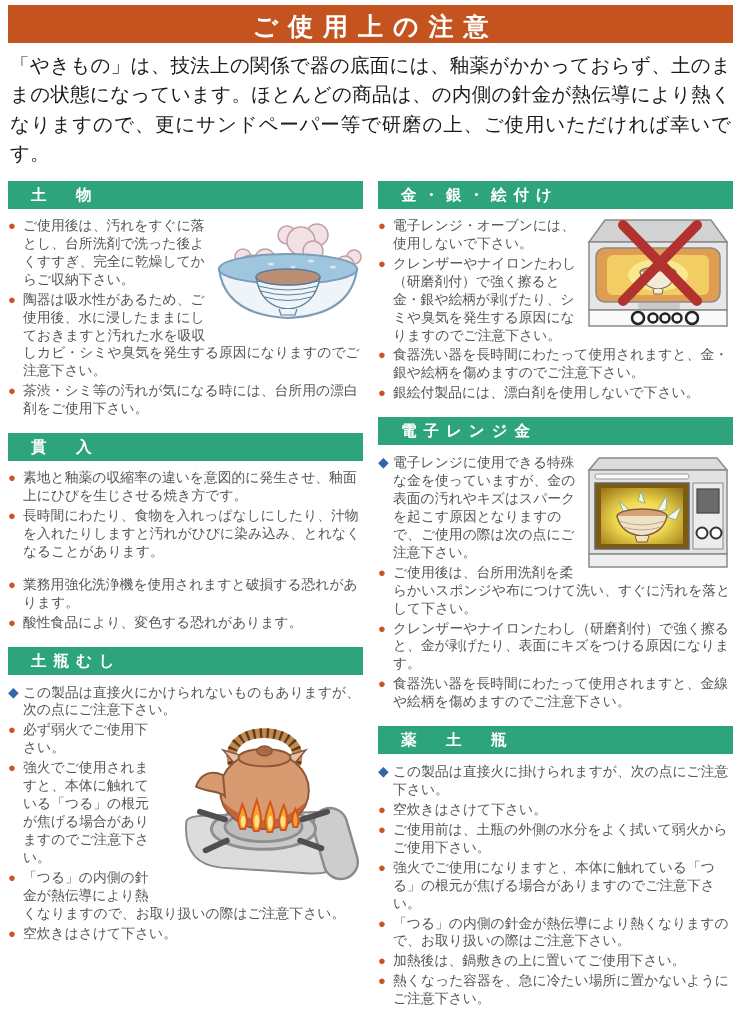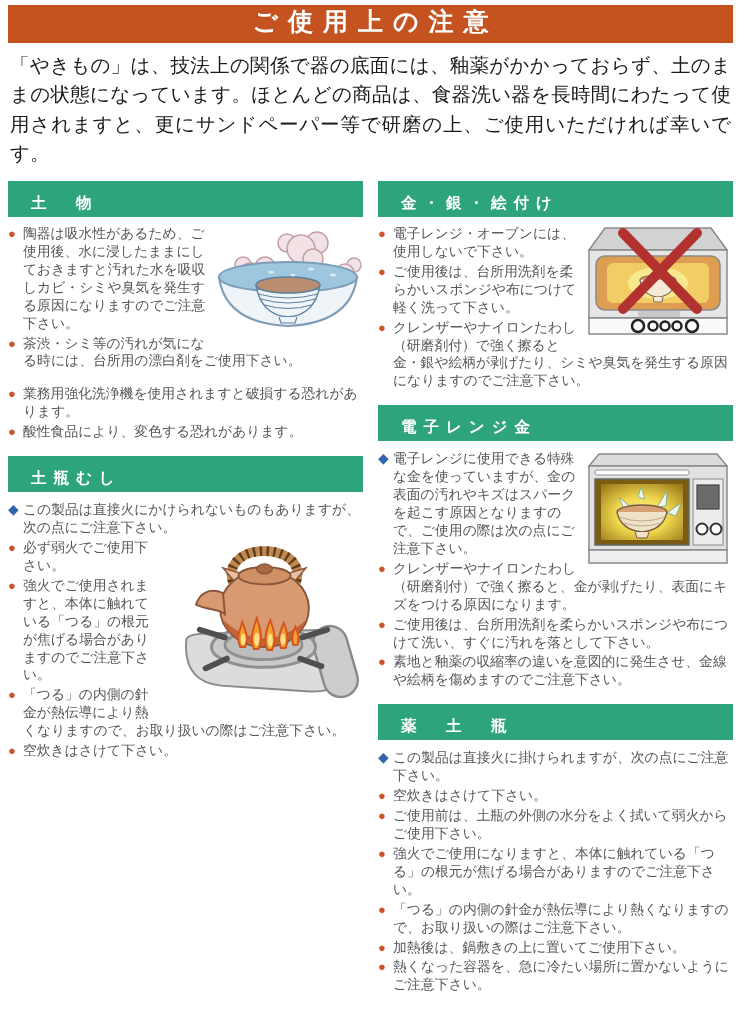--- a/index.html
+++ b/index.html
@@ -1,45 +1,45 @@
 <!DOCTYPE html>
 <html><head>
 <meta charset="utf-8">
 <style>
   html,body{margin:0;padding:0;background:#fff;}
   .page{width:741px;height:1024px;background:#fff;overflow:hidden;
         font-family:"Liberation Sans","DejaVu Sans",sans-serif;position:relative;}
   .main-header{margin:5px 8px 0;height:38px;background:#c4531f;
-        display:flex;align-items:flex-start;justify-content:center;}
+        display:flex;align-items:flex-end;justify-content:center;}
   .main-header span{color:#fff;font-size:25px;font-weight:bold;letter-spacing:10px;padding-left:10px;}
   .intro{margin:8px 10px 0;font-family:"Liberation Serif","DejaVu Serif",serif;
         font-size:19.5px;line-height:1.5;color:#1b1b1b;text-align:justify;}
   .cols{display:flex;gap:15px;margin:13px 8px 0;}
   .col{width:355px;flex:0 0 355px;}
   .sec{margin-bottom:13px;}
   .sec-h{background:#2ea47c;color:#fff;font-weight:bold;font-size:15.5px;
-        letter-spacing:7px;padding:12px 0 3px 23px;}
+        letter-spacing:7px;padding:4px 0 3px 23px;}
   .sec-body{display:flow-root;margin-top:8px;font-size:13.8px;line-height:1.3;color:#54575a;}
   .item{padding-left:15px;text-indent:-15px;margin-bottom:2px;}
   .mk{display:inline-block;width:15px;text-indent:0;vertical-align:baseline;}
   .mk.circle{color:#ce5227;font-size:13px;}
   .mk.diamond{color:#3465ac;font-size:14px;}
   .fig{float:right;margin:0 0 3px 6px;}
   .fig svg{display:block;}
 </style>
 </head>
 <body>
 
 <div class="page">
 
   <div class="main-header">
     <span>ご使用上の注意</span>
   </div>
 
-  <p class="intro">「やきもの」は、技法上の関係で器の底面には、釉薬がかかっておらず、土のままの状態になっています。ほとんどの商品は、食器洗い器を長時間にわたって使用されますと、更にサンドペーパー等で研磨の上、ご使用いただければ幸いです。</p>
+  <p class="intro">「やきもの」は、技法上の関係で器の底面には、釉薬がかかっておらず、土のままの状態になっています。ほとんどの商品は、の内側の針金が熱伝導により熱くなりますので、更にサンドペーパー等で研磨の上、ご使用いただければ幸いです。</p>
 
   <div class="cols">
 
     <div class="col">
 
       <section class="sec">
         <div class="sec-h"><span>土　物</span></div>
         <div class="sec-body">
 
             <span class="fig">
@@ -62,25 +62,33 @@
                 <path d="M66,92 L68,98 L82,98 L84,92" fill="#eef4f8" stroke="#5d7f9e" stroke-width="1.2"></path>
                 <ellipse cx="75" cy="60" rx="32" ry="8" fill="#bb8e72" stroke="#5d7f9e" stroke-width="1.5"></ellipse>
                 <g fill="#d8e9f3">
                   <ellipse cx="58" cy="47" rx="3" ry="1.5"></ellipse>
                   <ellipse cx="98" cy="44" rx="3" ry="1.5"></ellipse>
                   <ellipse cx="120" cy="50" rx="3" ry="1.5"></ellipse>
                   <ellipse cx="80" cy="50" rx="2.5" ry="1.3"></ellipse>
                 </g>
               </svg>
             </span>
+            <div class="item"><span class="mk circle">●</span><span>ご使用後は、汚れをすぐに落とし、台所洗剤で洗った後よくすすぎ、完全に乾燥してからご収納下さい。</span></div>
             <div class="item"><span class="mk circle">●</span><span>陶器は吸水性があるため、ご使用後、水に浸したままにしておきますと汚れた水を吸収しカビ・シミや臭気を発生する原因になりますのでご注意下さい。</span></div>
             <div class="item"><span class="mk circle">●</span><span>茶渋・シミ等の汚れが気になる時には、台所用の漂白剤をご使用下さい。</span></div>
           </div>
       </section>
 
+      <section class="sec">
+        <div class="sec-h"><span>貫　入</span></div>
+        <div class="sec-body">
+            <div class="item"><span class="mk circle">●</span><span>素地と釉薬の収縮率の違いを意図的に発生させ、釉面上にひびを生じさせる焼き方です。</span></div>
+            <div class="item"><span class="mk circle">●</span><span>長時間にわたり、食物を入れっぱなしにしたり、汁物を入れたりしますと汚れがひびに染み込み、とれなくなることがあります。</span></div>
+          </div>
+      </section>
 
       <section class="sec">
         <div class="sec-body">
             <div class="item"><span class="mk circle">●</span><span>業務用強化洗浄機を使用されますと破損する恐れがあります。</span></div>
             <div class="item"><span class="mk circle">●</span><span>酸性食品により、変色する恐れがあります。</span></div>
           </div>
       </section>
 
       <section class="sec">
         <div class="sec-h"><span>土瓶むし</span></div>
@@ -158,22 +166,23 @@
                   <circle cx="94" cy="101" r="4.5"></circle>
                   <circle cx="109" cy="101" r="6"></circle>
                 </g>
                 <g stroke="#b23230" stroke-width="10" stroke-linecap="round">
                   <line x1="40" y1="8" x2="114" y2="84"></line>
                   <line x1="114" y1="8" x2="40" y2="84"></line>
                 </g>
               </svg>
             </span>
           <div class="item"><span class="mk circle">●</span><span>電子レンジ・オーブンには、使用しないで下さい。</span></div>
-            <div class="item"><span class="mk circle">●</span><span>ご使用後は、台所用洗剤を柔らかいスポンジや布につけて軽く洗って下さい。</span></div>
             <div class="item"><span class="mk circle">●</span><span>クレンザーやナイロンたわし（研磨剤付）で強く擦ると金・銀や絵柄が剥げたり、シミや臭気を発生する原因になりますのでご注意下さい。</span></div>
+            <div class="item"><span class="mk circle">●</span><span>食器洗い器を長時間にわたって使用されますと、金・銀や絵柄を傷めますのでご注意下さい。</span></div>
+            <div class="item"><span class="mk circle">●</span><span>銀絵付製品には、漂白剤を使用しないで下さい。</span></div>
           </div>
       </section>
 
       <section class="sec">
         <div class="sec-h"><span>電子レンジ金</span></div>
         <div class="sec-body">
 
             <span class="fig">
               <svg width="150" height="118" viewBox="0 0 150 118">
                 <defs>
@@ -199,23 +208,23 @@
                 <path d="M36,68 Q59,76 82,68 M40,74 Q59,80 78,74" fill="none" stroke="#bda98a" stroke-width="1"></path>
                 <path d="M52,83 L54,89 L64,89 L66,83" fill="#f0e2c8" stroke="#7a5a3a" stroke-width="1"></path>
                 <rect x="110" y="30" width="30" height="66" fill="#ececec" stroke="#999" stroke-width="1.2"></rect>
                 <rect x="114" y="36" width="22" height="24" fill="#6b6b6b" stroke="#444" stroke-width="1.2"></rect>
                 <circle cx="119" cy="80" r="5.5" fill="#fff" stroke="#333" stroke-width="2"></circle>
                 <circle cx="133" cy="80" r="5.5" fill="#fff" stroke="#333" stroke-width="2"></circle>
                 <rect x="6" y="101" width="138" height="13" fill="#efefef" stroke="#8a8a8a" stroke-width="1.5"></rect>
               </svg>
             </span>
           <div class="item"><span class="mk diamond">◆</span><span>電子レンジに使用できる特殊な金を使っていますが、金の表面の汚れやキズはスパークを起こす原因となりますので、ご使用の際は次の点にご注意下さい。</span></div>
+            <div class="item"><span class="mk circle">●</span><span>ご使用後は、台所用洗剤を柔らかいスポンジや布につけて洗い、すぐに汚れを落として下さい。</span></div>
             <div class="item"><span class="mk circle">●</span><span>クレンザーやナイロンたわし（研磨剤付）で強く擦ると、金が剥げたり、表面にキズをつける原因になります。</span></div>
-            <div class="item"><span class="mk circle">●</span><span>ご使用後は、台所用洗剤を柔らかいスポンジや布につけて洗い、すぐに汚れを落として下さい。</span></div>
-            <div class="item"><span class="mk circle">●</span><span>素地と釉薬の収縮率の違いを意図的に発生させ、金線や絵柄を傷めますのでご注意下さい。</span></div>
+            <div class="item"><span class="mk circle">●</span><span>食器洗い器を長時間にわたって使用されますと、金線や絵柄を傷めますのでご注意下さい。</span></div>
           </div>
       </section>
 
       <section class="sec">
         <div class="sec-h"><span>薬　土　瓶</span></div>
         <div class="sec-body">
             <div class="item"><span class="mk diamond">◆</span><span>この製品は直接火に掛けられますが、次の点にご注意下さい。</span></div>
             <div class="item"><span class="mk circle">●</span><span>空炊きはさけて下さい。</span></div>
             <div class="item"><span class="mk circle">●</span><span>ご使用前は、土瓶の外側の水分をよく拭いて弱火からご使用下さい。</span></div>
             <div class="item"><span class="mk circle">●</span><span>強火でご使用になりますと、本体に触れている「つる」の根元が焦げる場合がありますのでご注意下さい。</span></div>

